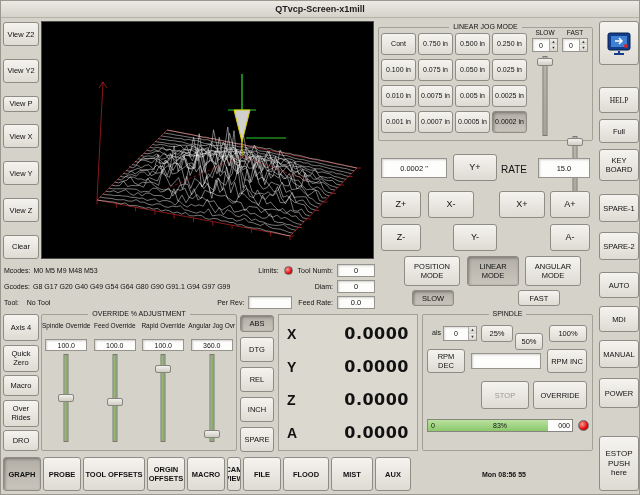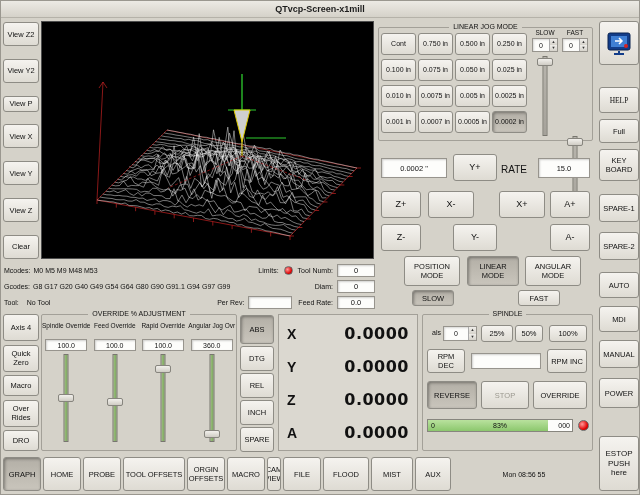--- a/index.html
+++ b/index.html
@@ -257,21 +257,21 @@
       <div class="sunken" style="width:42px;height:12px;margin:1px auto 3px;font-size:7px;">360.0</div>
       <div class="vslider green" style="width:20px;height:88px;margin:0 auto;">
         <div class="groove"></div>
         <div class="handle" style="top:86%;"></div>
       </div>
     </div>
   </div>
 </div>
 
 <div class="abs" style="left:239px;top:314px;width:34px;height:137px;display:flex;flex-direction:column;justify-content:space-between;">
-  <div class="btn sel" style="height:29px;">ABS</div>
+  <div class="btn sel" style="height:17px;">ABS</div>
   <div class="btn" style="height:25px;">DTG</div>
   <div class="btn" style="height:25px;">REL</div>
   <div class="btn" style="height:25px;">INCH</div>
   <div class="btn" style="height:25px;">SPARE</div>
 </div>
 
 <div class="abs" style="left:277px;top:313px;width:140px;height:137px;border:1px solid #a3a098;background:#dbd8d0;padding-top:2px;">
   <div class="dro-row">
     <span class="dro-letter">X</span>
     <span class="dro-value">0.0000</span>
@@ -294,28 +294,27 @@
   <div class="grp-title"><b>SPINDLE</b></div>
   <div class="abs lbl" style="left:2px;top:14px;width:16px;text-align:right;">als</div>
   <div class="abs spin" style="left:20px;top:11px;width:34px;height:15px;">
     <span class="v">0</span>
     <span class="a">
           <i>▲</i>
           <i>▼</i>
         </span>
   </div>
   <div class="abs btn" style="left:58px;top:10px;width:32px;height:17px;">25%</div>
-  <div class="abs btn" style="left:92px;top:10px;width:28px;height:17px;">50%</div>
+  <div class="abs btn" style="left:92px;top:18px;width:28px;height:17px;">50%</div>
   <div class="abs btn" style="left:126px;top:10px;width:38px;height:17px;">100%</div>
 
   <div class="abs btn" style="left:4px;top:34px;width:38px;height:24px;">RPM DEC</div>
   <div class="abs sunken" style="left:48px;top:38px;width:70px;height:16px;"></div>
   <div class="abs btn" style="left:124px;top:34px;width:40px;height:24px;">RPM INC</div>
 
-  <div class="abs btn sel" style="left:4px;top:66px;width:50px;height:28px;">REVERSE</div>
   <div class="abs btn dis" style="left:58px;top:66px;width:48px;height:28px;">STOP</div>
   <div class="abs btn" style="left:110px;top:66px;width:54px;height:28px;">OVERRIDE</div>
 
   <div class="abs bar" style="left:4px;top:104px;width:146px;height:13px;">
     <div class="fill" style="width: 83%;"></div>
     <span style="left:3px;">0</span>
     <span style="left:0;right:0;justify-content:center;">83%</span>
     <span style="right:2px;">000</span>
   </div>
   <div class="abs led" style="left:155px;top:105px;width:11px;height:11px;"></div>
@@ -334,23 +333,22 @@
 <div class="abs btn" style="left:598px;top:118px;width:40px;height:24px;">Full</div>
 <div class="abs btn" style="left:598px;top:148px;width:40px;height:32px;">KEY BOARD</div>
 <div class="abs btn" style="left:598px;top:193px;width:40px;height:28px;">SPARE-1</div>
 <div class="abs btn" style="left:598px;top:231px;width:40px;height:28px;">SPARE-2</div>
 <div class="abs btn" style="left:598px;top:271px;width:40px;height:26px;">AUTO</div>
 <div class="abs btn" style="left:598px;top:305px;width:40px;height:26px;">MDI</div>
 <div class="abs btn" style="left:598px;top:339px;width:40px;height:28px;">MANUAL</div>
 <div class="abs btn" style="left:598px;top:377px;width:40px;height:30px;">POWER</div>
 <div class="abs btn" style="left:598px;top:435px;width:40px;height:55px;font-size:8px;white-space:normal;">ESTOP PUSH here</div>
 
-<div class="abs" style="left:2px;top:455px;width:592px;height:36px;display:flex;gap:2px;align-items:center;">
+<div class="abs" style="left:2px;top:455px;width:592px;height:36px;display:flex;gap:2px;align-items:center;font-weight:bold;">
   <div class="btn sel" style="width:38px;height:34px;">GRAPH</div>
-  <div class="btn" style="width:38px;height:34px;">HOME</div>
   <div class="btn" style="width:38px;height:34px;">PROBE</div>
   <div class="btn" style="width:62px;height:34px;">TOOL OFFSETS</div>
   <div class="btn" style="width:38px;height:34px;">ORGIN OFFSETS</div>
   <div class="btn" style="width:38px;height:34px;">MACRO</div>
   <div class="btn" style="width:14px;height:34px;">CAM VIEW</div>
   <div class="btn" style="width:38px;height:34px;">FILE</div>
   <div class="btn" style="width:46px;height:34px;">FLOOD</div>
   <div class="btn" style="width:42px;height:34px;">MIST</div>
   <div class="btn" style="width:36px;height:34px;text-align:center;">AUX</div>
   <div style="flex:1;height:34px;display:flex;align-items:center;justify-content:center;font-size:7px;color:#111;">Mon 08:56 55</div>

